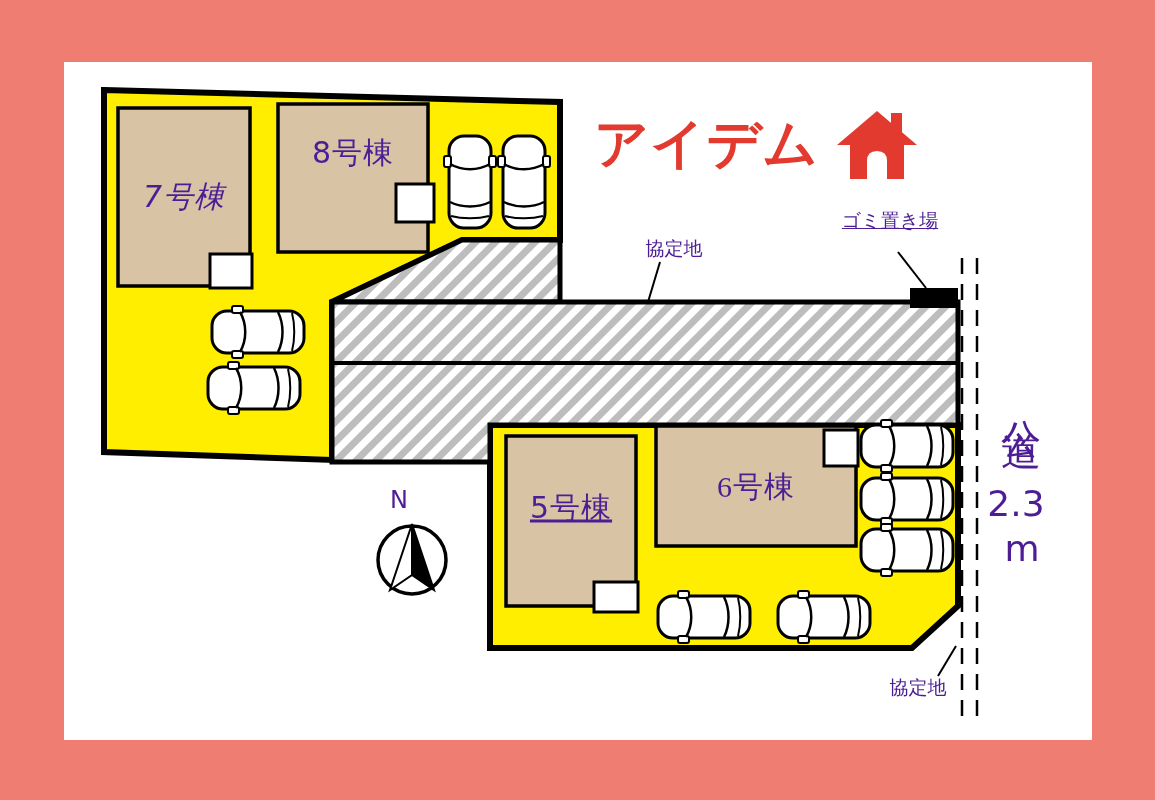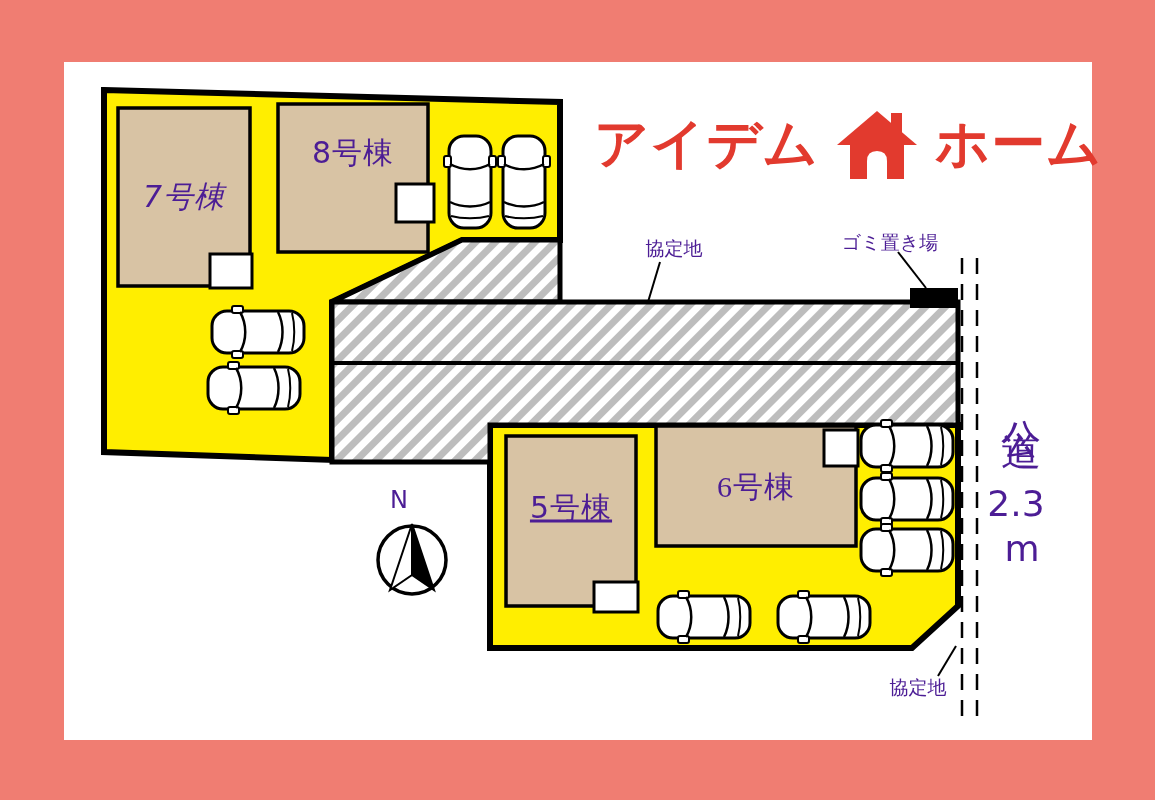--- a/index.html
+++ b/index.html
@@ -94,30 +94,29 @@
   </svg>
 
   <div class="logo">
     <span>アイデム</span>
     <svg width="84" height="78" viewBox="0 0 84 78">
       <rect x="56" y="8" width="11" height="20" fill="#e23a2e"></rect>
       <polygon points="2,40 42,6 82,40" fill="#e23a2e"></polygon>
       <rect x="15" y="36" width="54" height="38" fill="#e23a2e"></rect>
       <path d="M32 74 V56 Q32 46 42 46 Q52 46 52 56 V74 Z" fill="#ffffff"></path>
     </svg>
-    <span>ホーム</span>
   </div>
 
   <div class="lbl bldg-lbl" style="left:184px;top:197px;font-style:italic;">7号棟</div>
   <div class="lbl bldg-lbl" style="left:353px;top:153px;">8号棟</div>
   <div class="lbl bldg-lbl" style="left:571px;top:508px;text-decoration:underline;">5号棟</div>
   <div class="lbl bldg-lbl" style="left:756px;top:487px;font-family:Liberation Serif, serif;">6号棟</div>
 
   <div class="lbl small-lbl" style="left:674px;top:249px;">協定地</div>
-  <div class="lbl small-lbl" style="left:890px;top:243px;">ゴミ置き場</div>
+  <div class="lbl small-lbl" style="left:890px;top:221px;text-decoration:underline;">ゴミ置き場</div>
   <div class="lbl small-lbl" style="left:918px;top:688px;">協定地</div>
 
   <div class="lbl vert" style="left:1022px;top:400px;">公道</div>
   <div class="lbl roadnum" style="left:1016px;top:503px;">2.3</div>
   <div class="lbl roadnum" style="left:1022px;top:548px;">m</div>
 
   <div class="lbl north-lbl" style="left:399px;top:500px;">N</div>
 
 </div>
 

